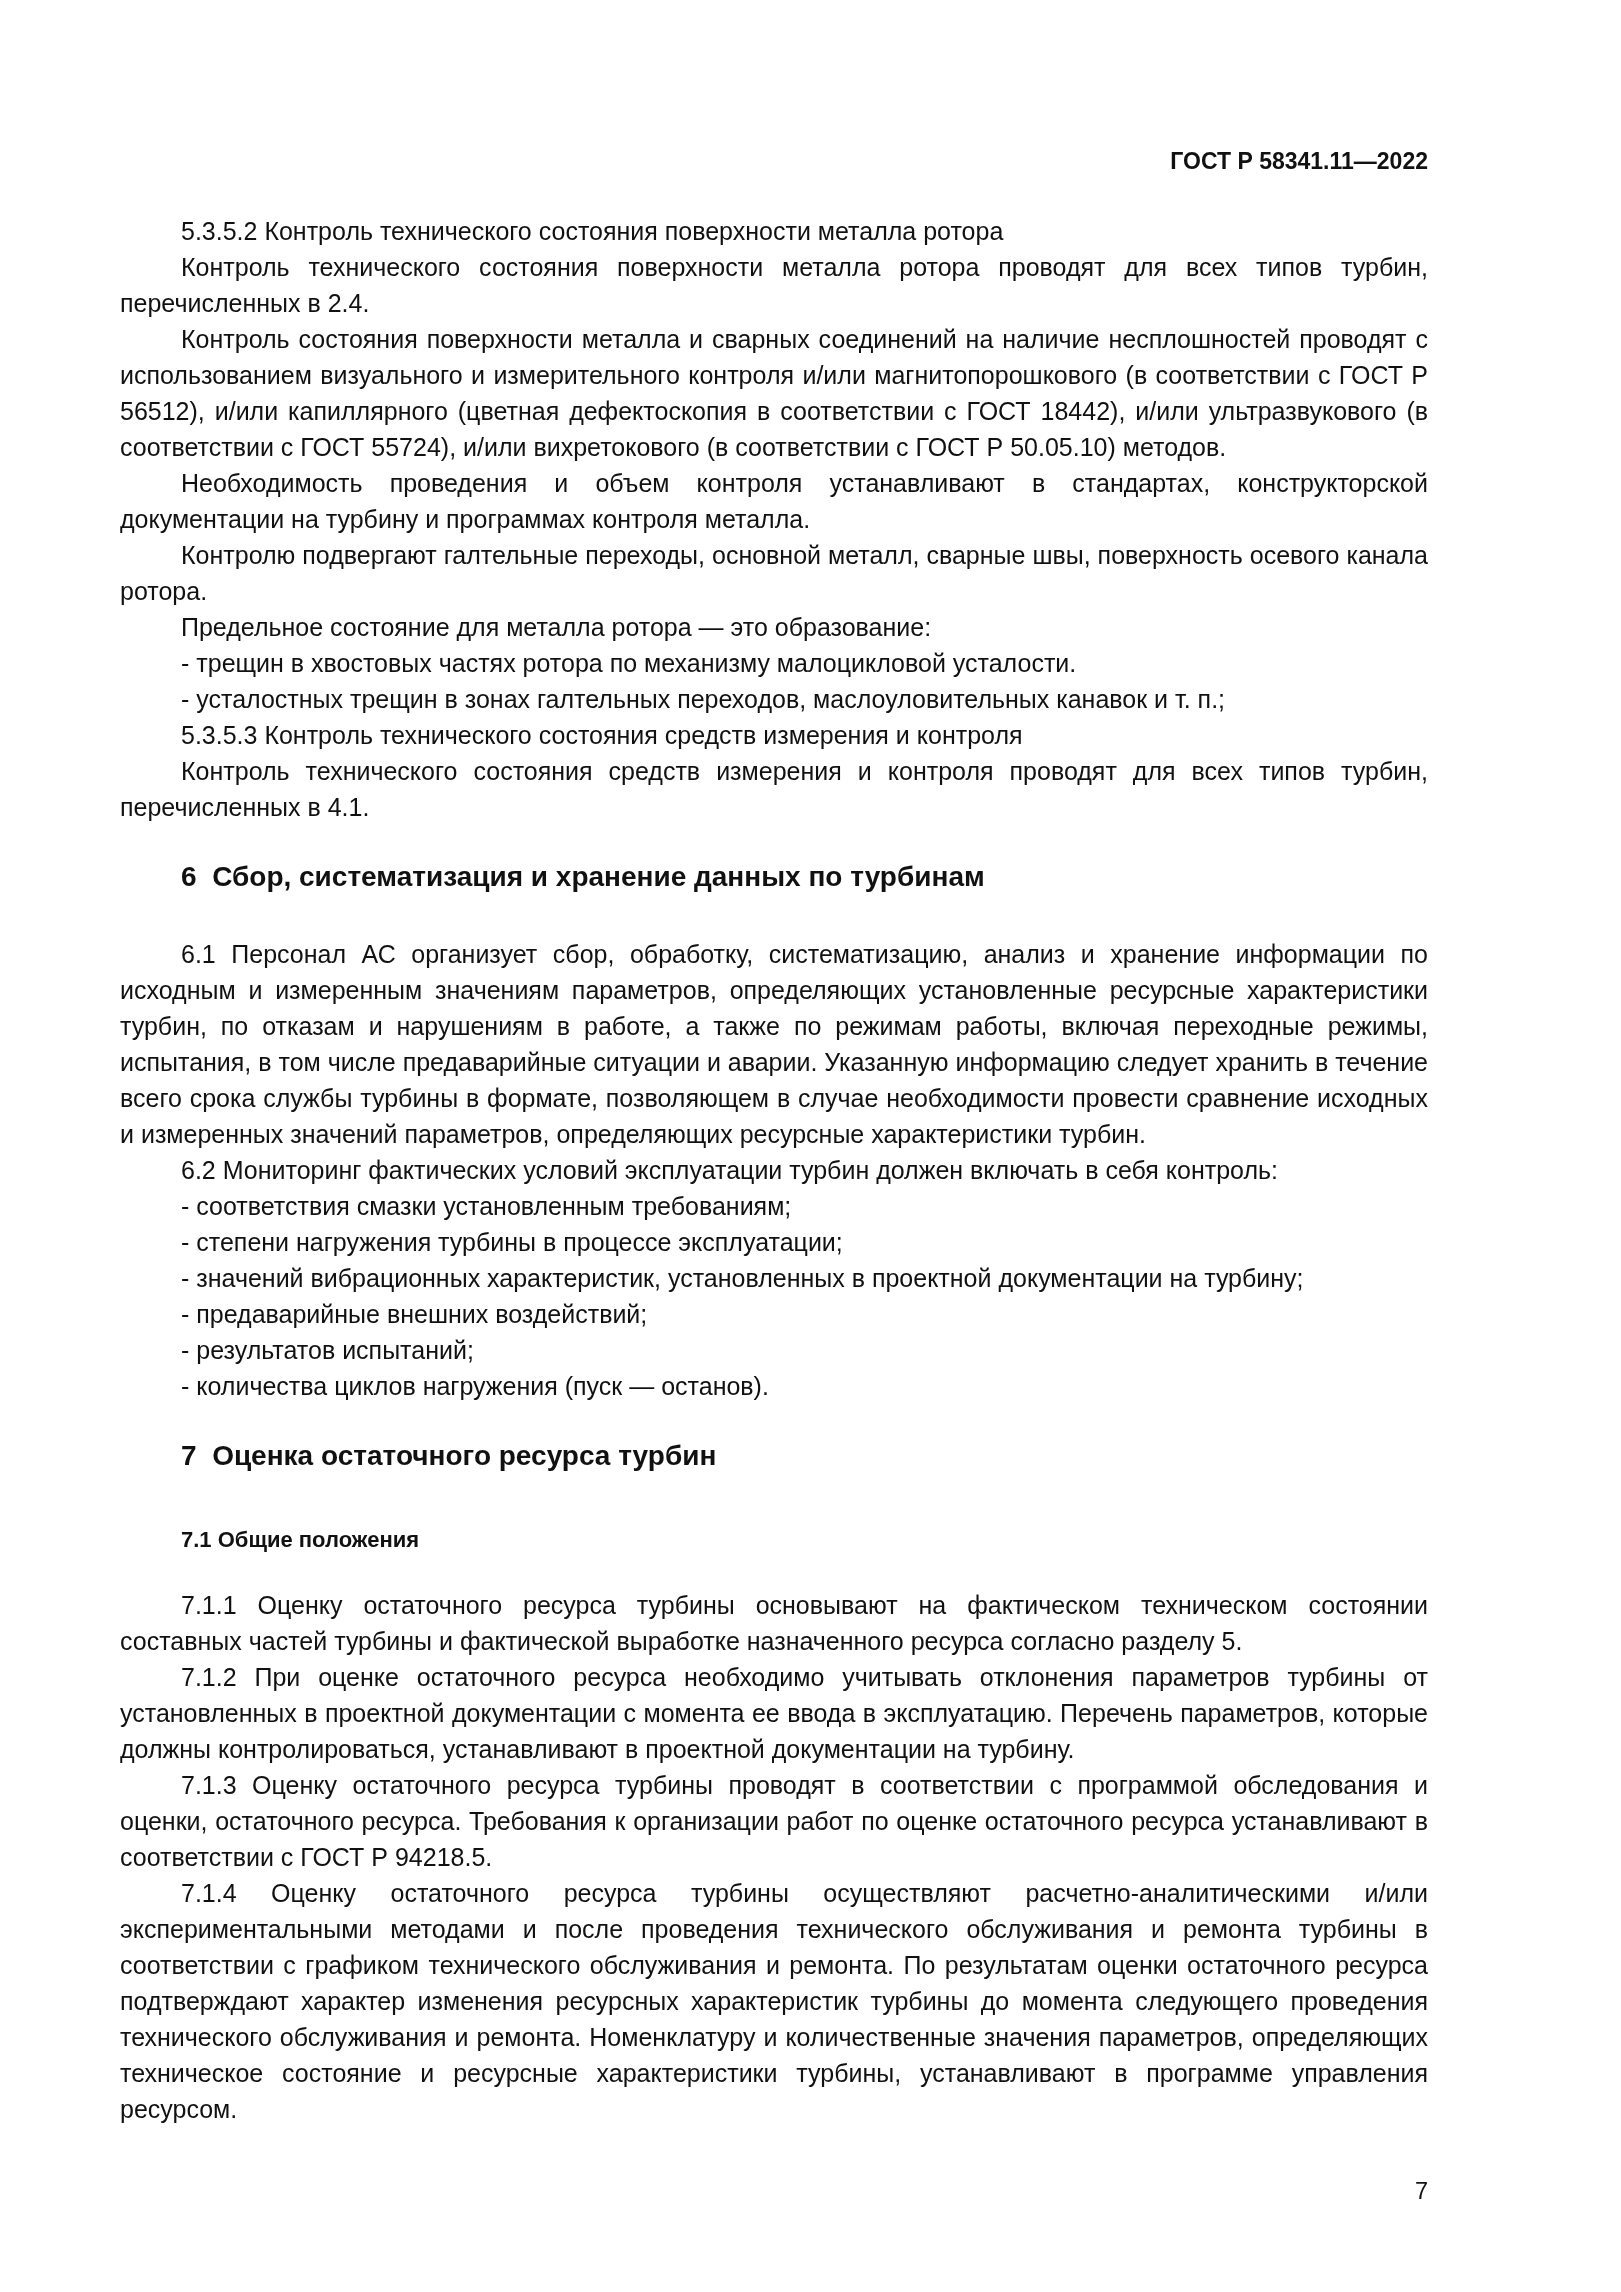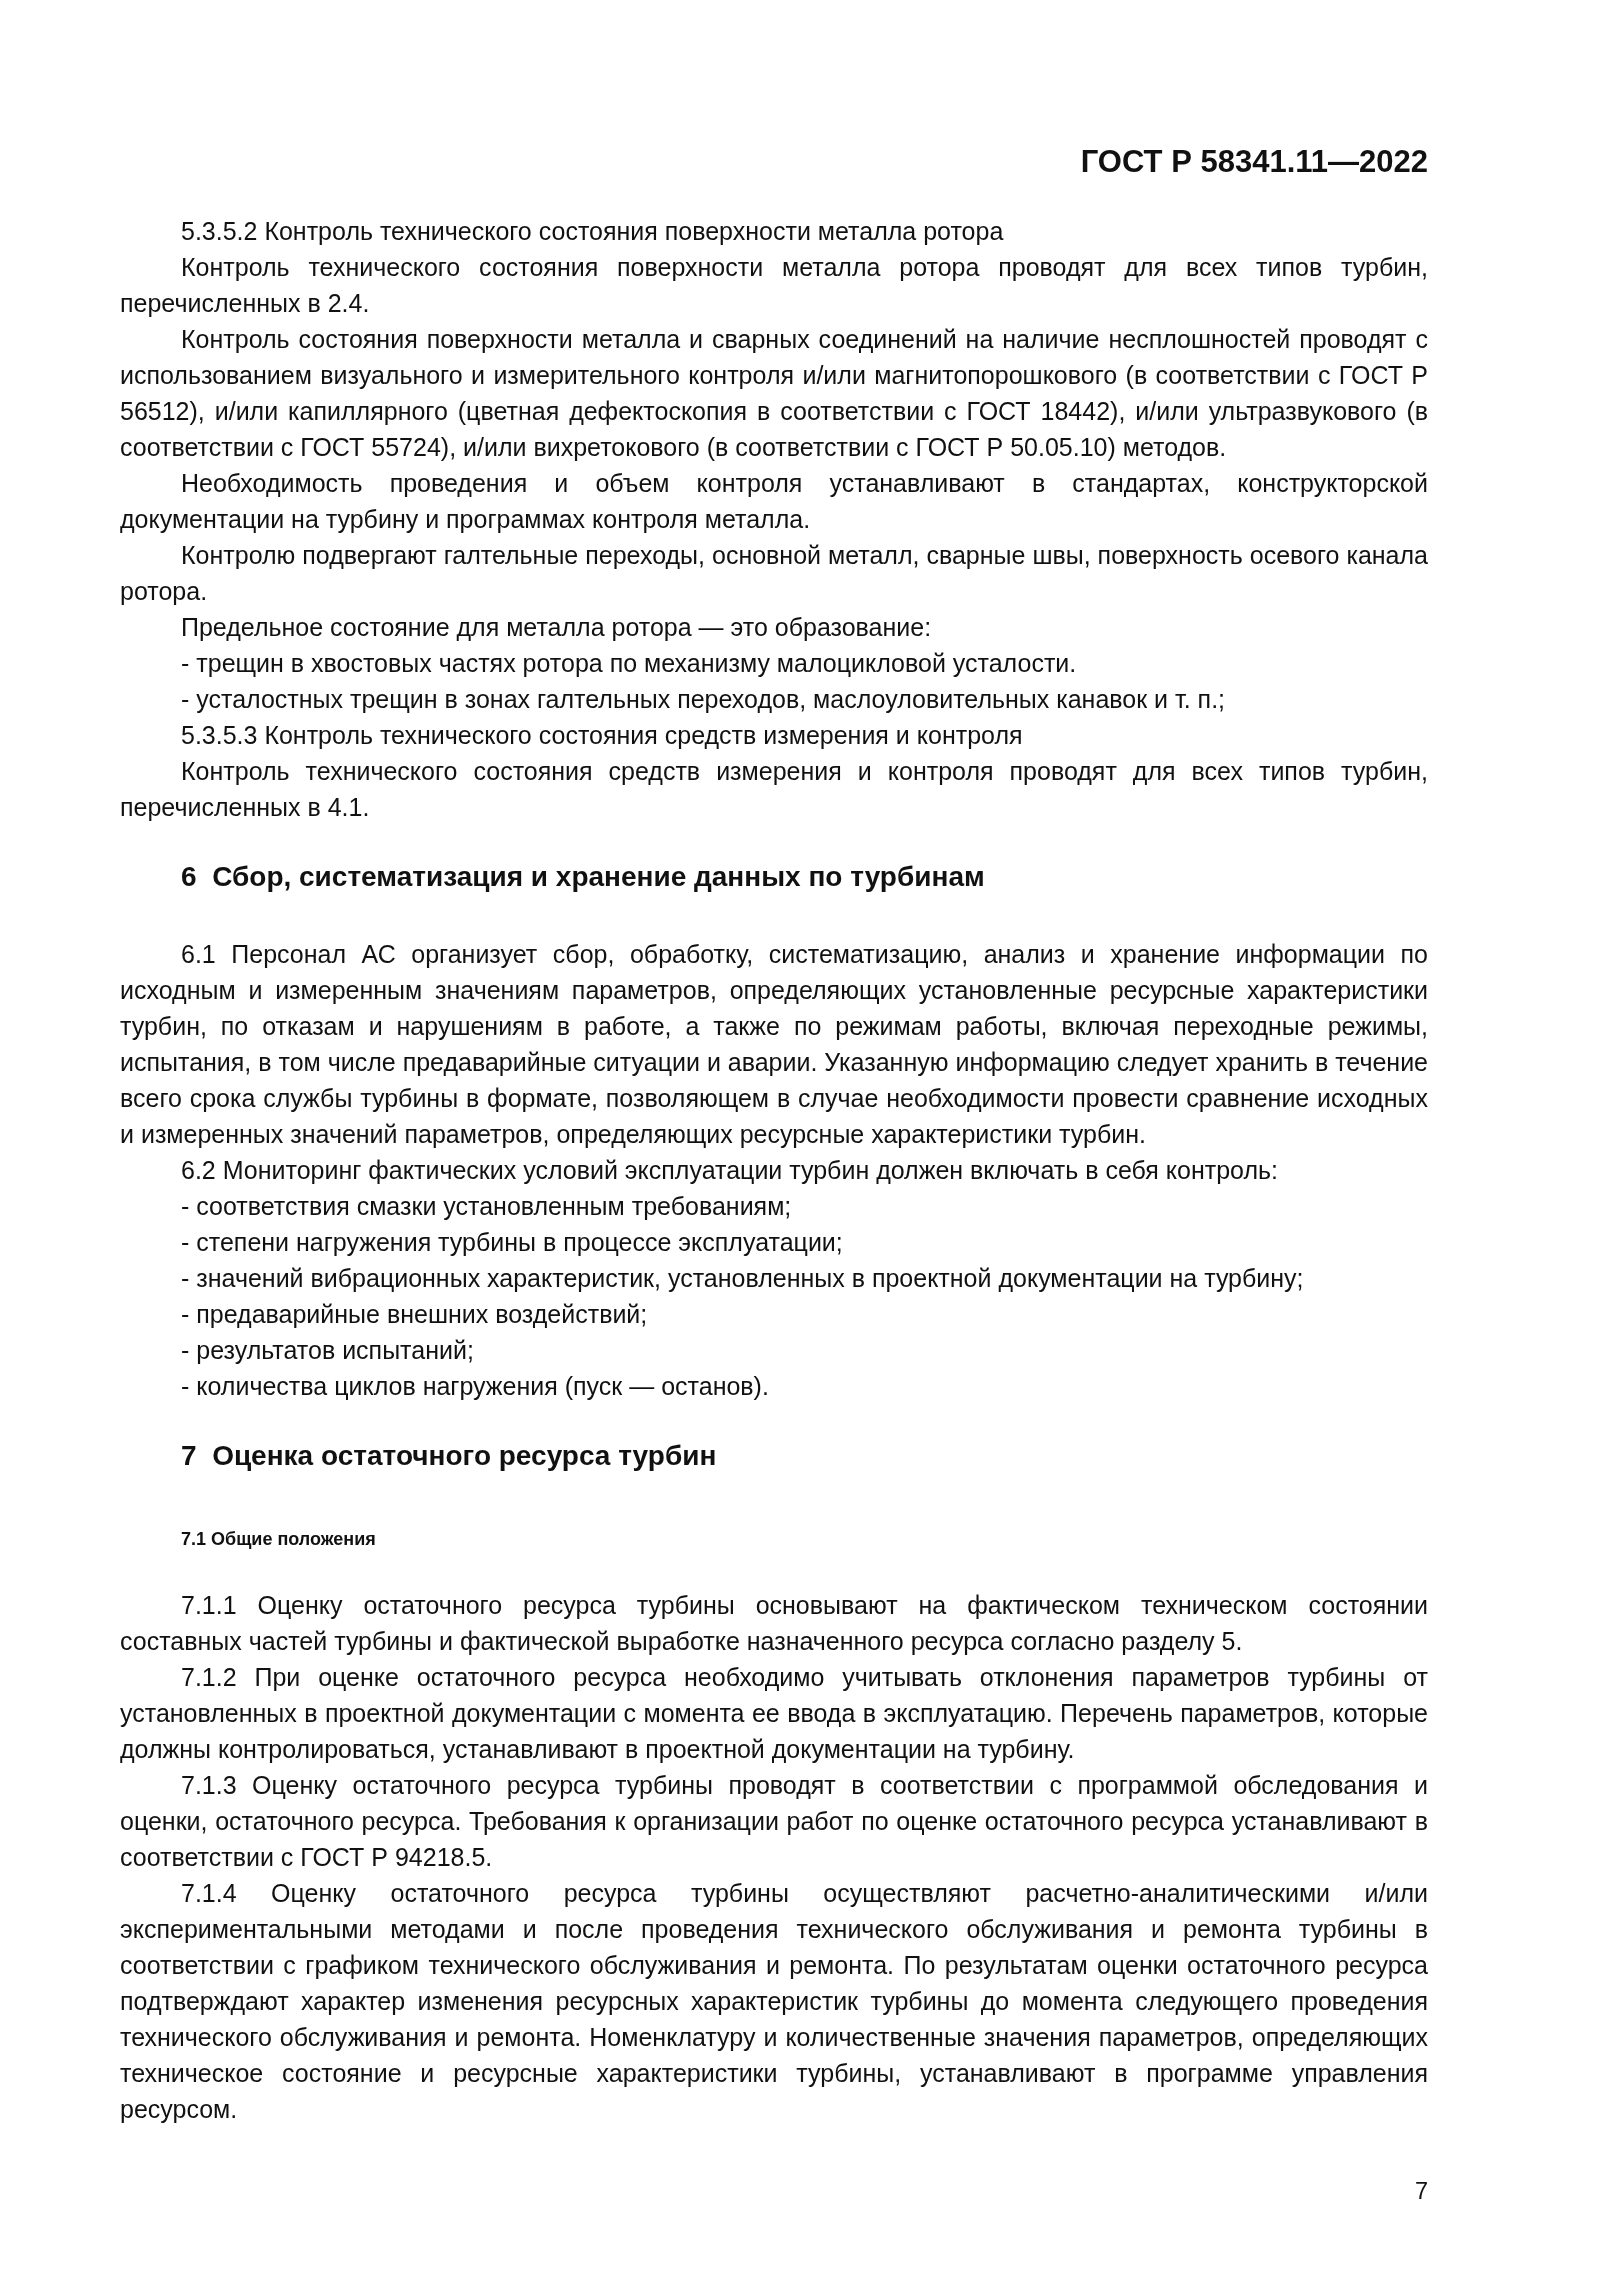--- a/index.html
+++ b/index.html
@@ -15,42 +15,42 @@
     margin: 0 auto;
     background: #ffffff;
     color: #111111;
     font-family: "Liberation Sans", sans-serif;
     padding: 147px 193px 0 120px;
     overflow: hidden;
   }
   .doc-header {
     text-align: right;
     font-weight: bold;
-    font-size: 31px;
+    font-size: 23px;
     line-height: 29px;
     margin-bottom: 37px;
   }
   .doc-body p.p {
     margin: 0;
     font-size: 25px;
     line-height: 36px;
     text-align: justify;
     text-indent: 61px;
   }
   .doc-body h2.h1 {
     font-size: 28px;
     line-height: 37px;
     font-weight: bold;
     margin: 33px 0 41px 0;
     text-indent: 61px;
     text-align: left;
     white-space: pre-wrap;
   }
   .doc-body h3.h2 {
-    font-size: 18px;
+    font-size: 22px;
     line-height: 33px;
     font-weight: bold;
     margin: 49px 0 31px 0;
     text-indent: 61px;
     text-align: left;
   }
   .doc-footer {
     position: absolute;
     right: 193px;
     bottom: 88px;

